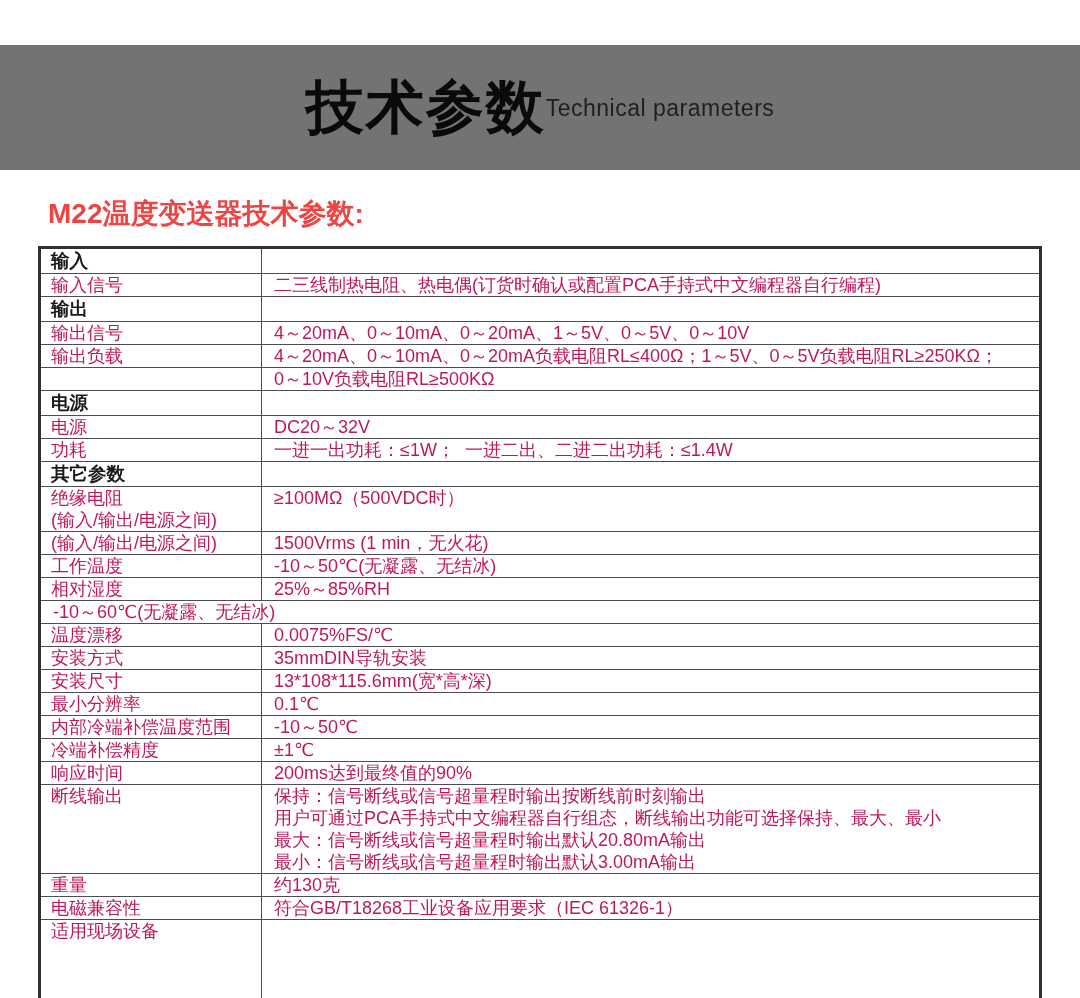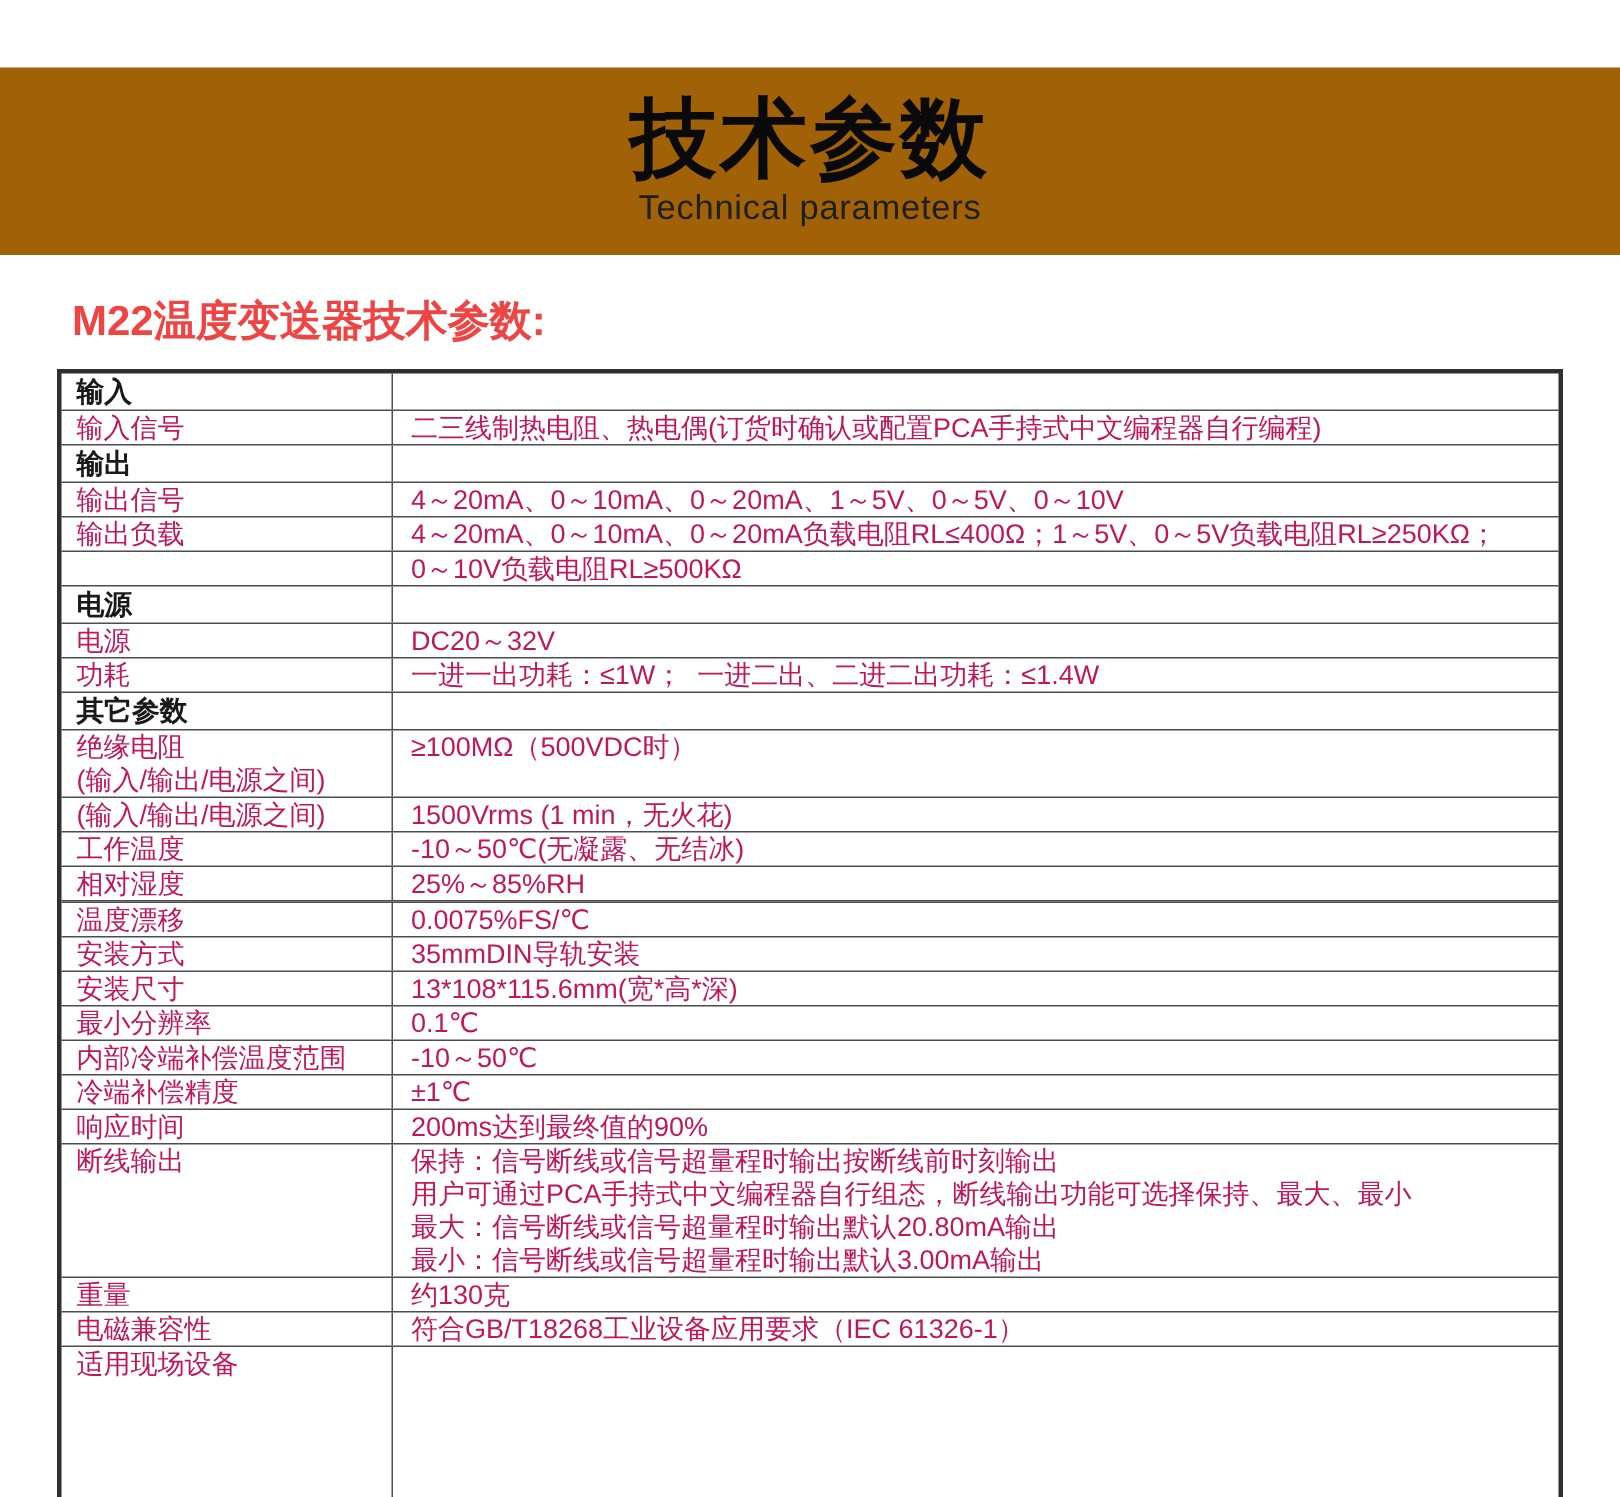--- a/index.html
+++ b/index.html
@@ -7,22 +7,22 @@
     width: 1080px; height: 998px;
     background: #ffffff;
     overflow: hidden;
     font-family: "Liberation Sans", "DejaVu Sans", sans-serif;
     color: #262626;
   }
   
   .banner {
     margin-top: 45px;
     width: 1080px; height: 125px;
-    background: #a16207;
-    display: flex; flex-direction: column;
+    background: #737373;
+    display: flex; flex-direction: row;
     align-items: center; justify-content: center;
   }
   .banner-title {
     font-size: 58px;
     font-weight: 800;
     color: #0a0a0a;
     line-height: 1.05;
     letter-spacing: 2px;
   }
   .banner-sub {
@@ -188,20 +188,23 @@
     </div>
     <div class="t-row">
       <div class="t-label">
         <div class="t-line">相对湿度</div>
       </div>
       <div class="t-value">
         <div class="t-line">25%～85%RH</div>
       </div>
     </div>
     <div class="t-row">
+      <div class="t-value">
+        <div class="t-line">-10～60℃(无凝露、无结冰)</div>
+      </div>
     </div>
     <div class="t-row">
       <div class="t-label">
         <div class="t-line">温度漂移</div>
       </div>
       <div class="t-value">
         <div class="t-line">0.0075%FS/℃</div>
       </div>
     </div>
     <div class="t-row">

